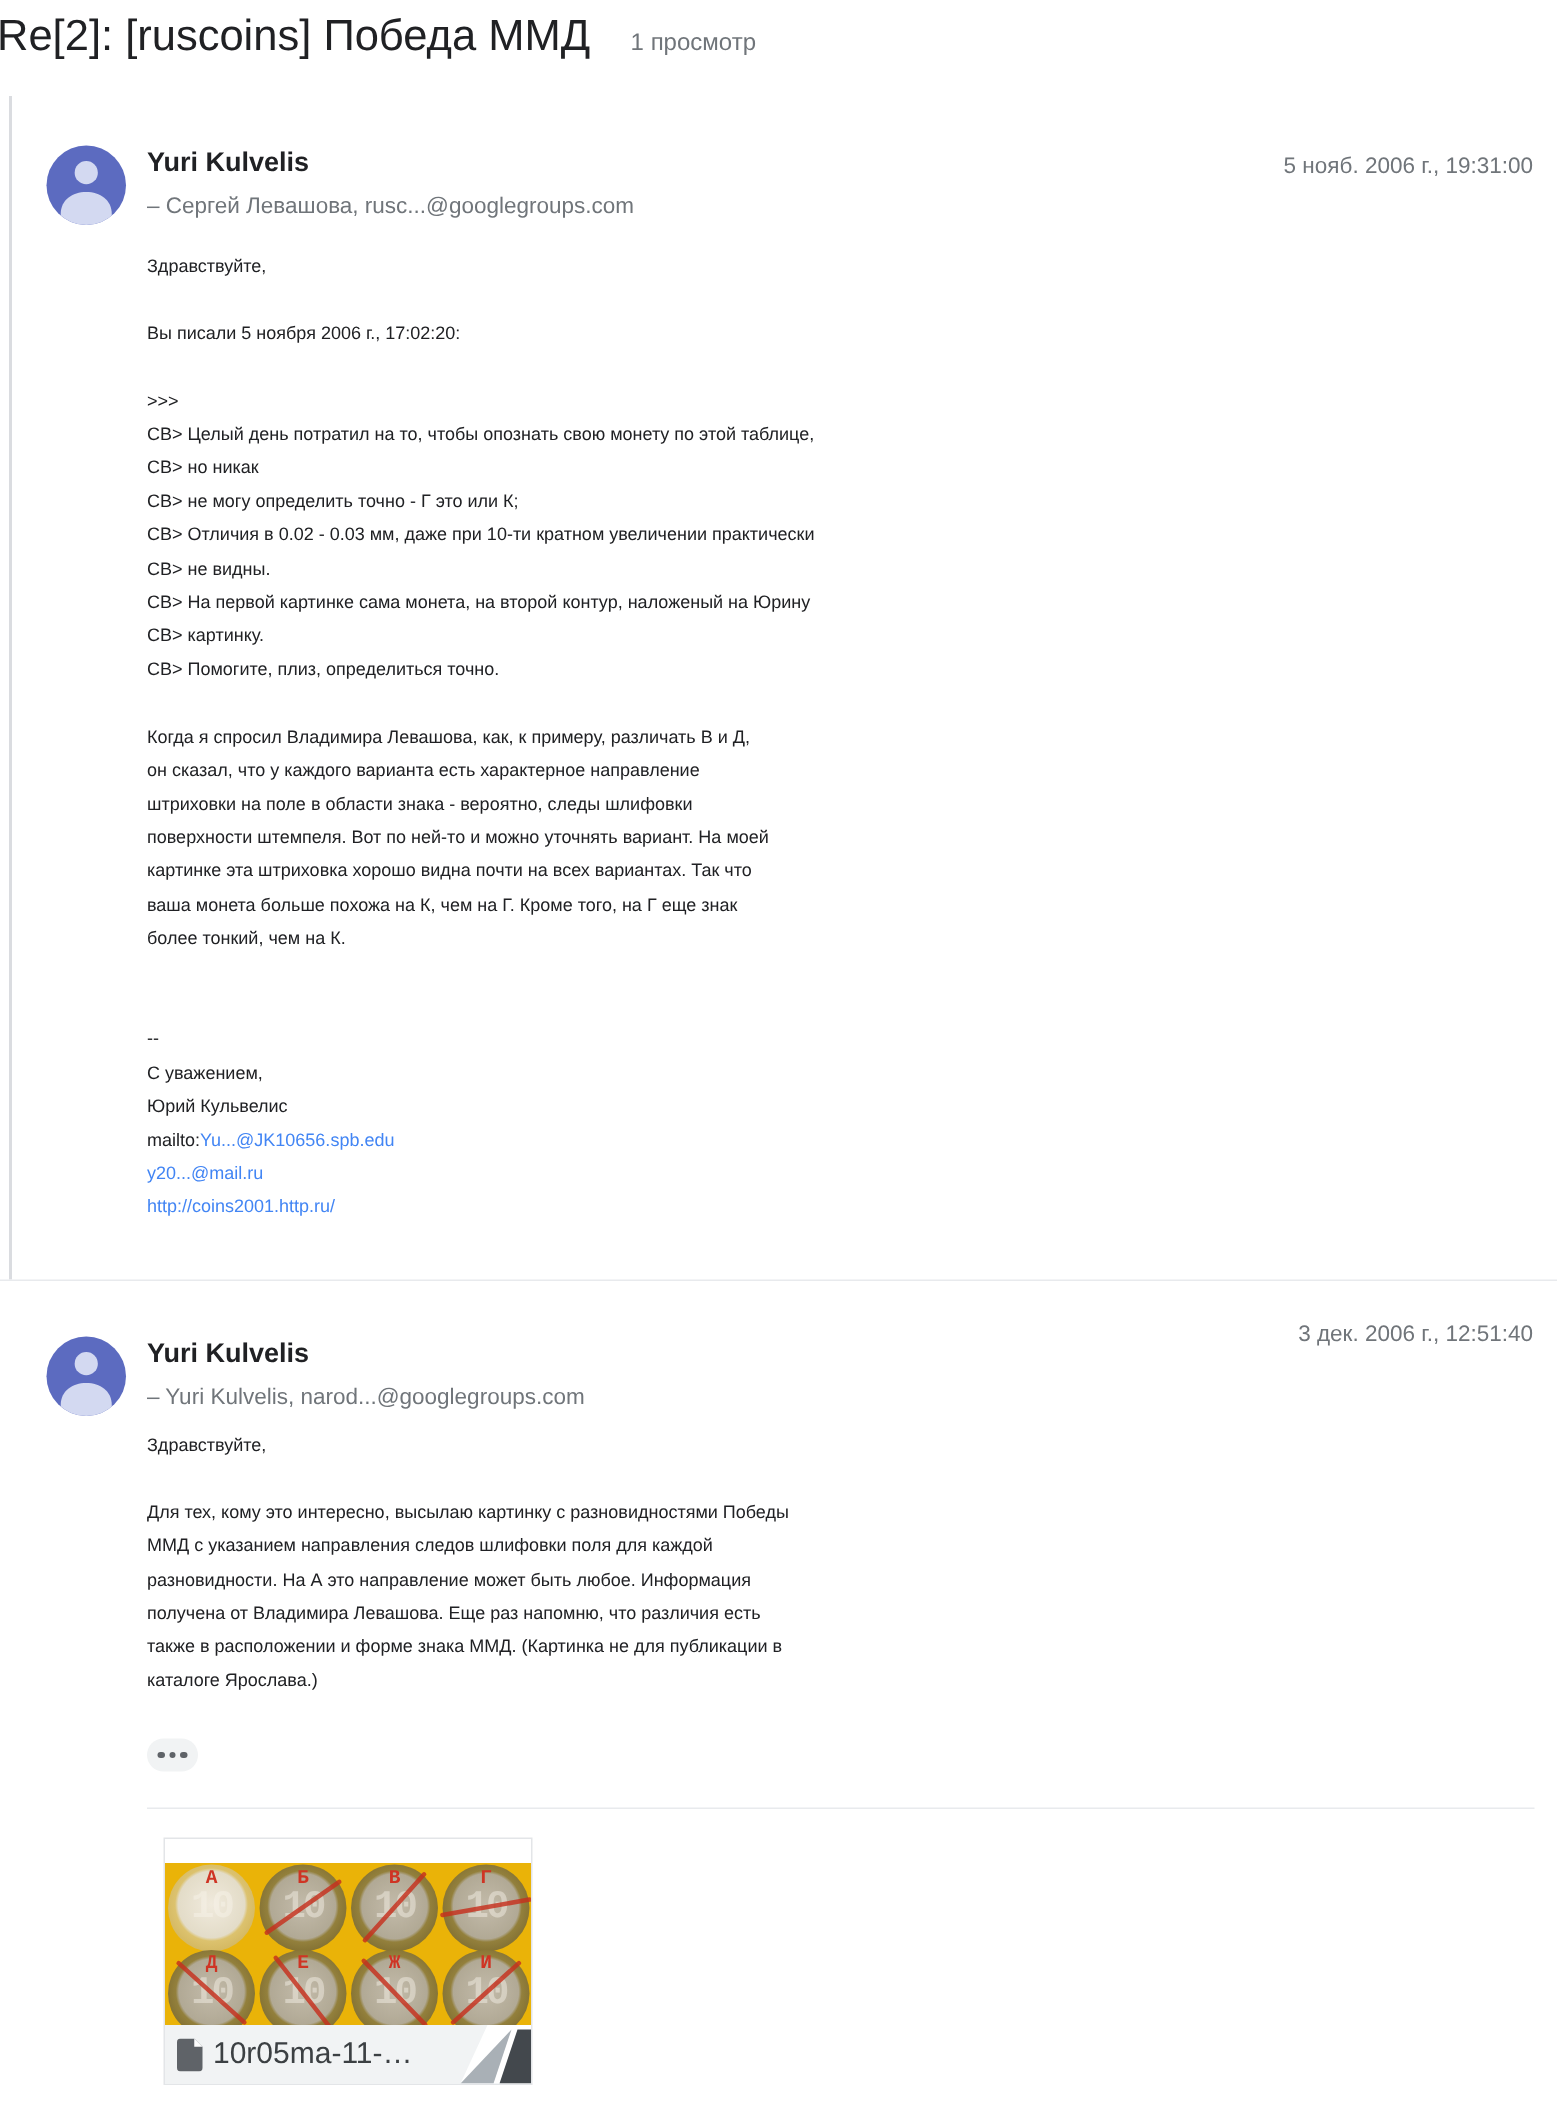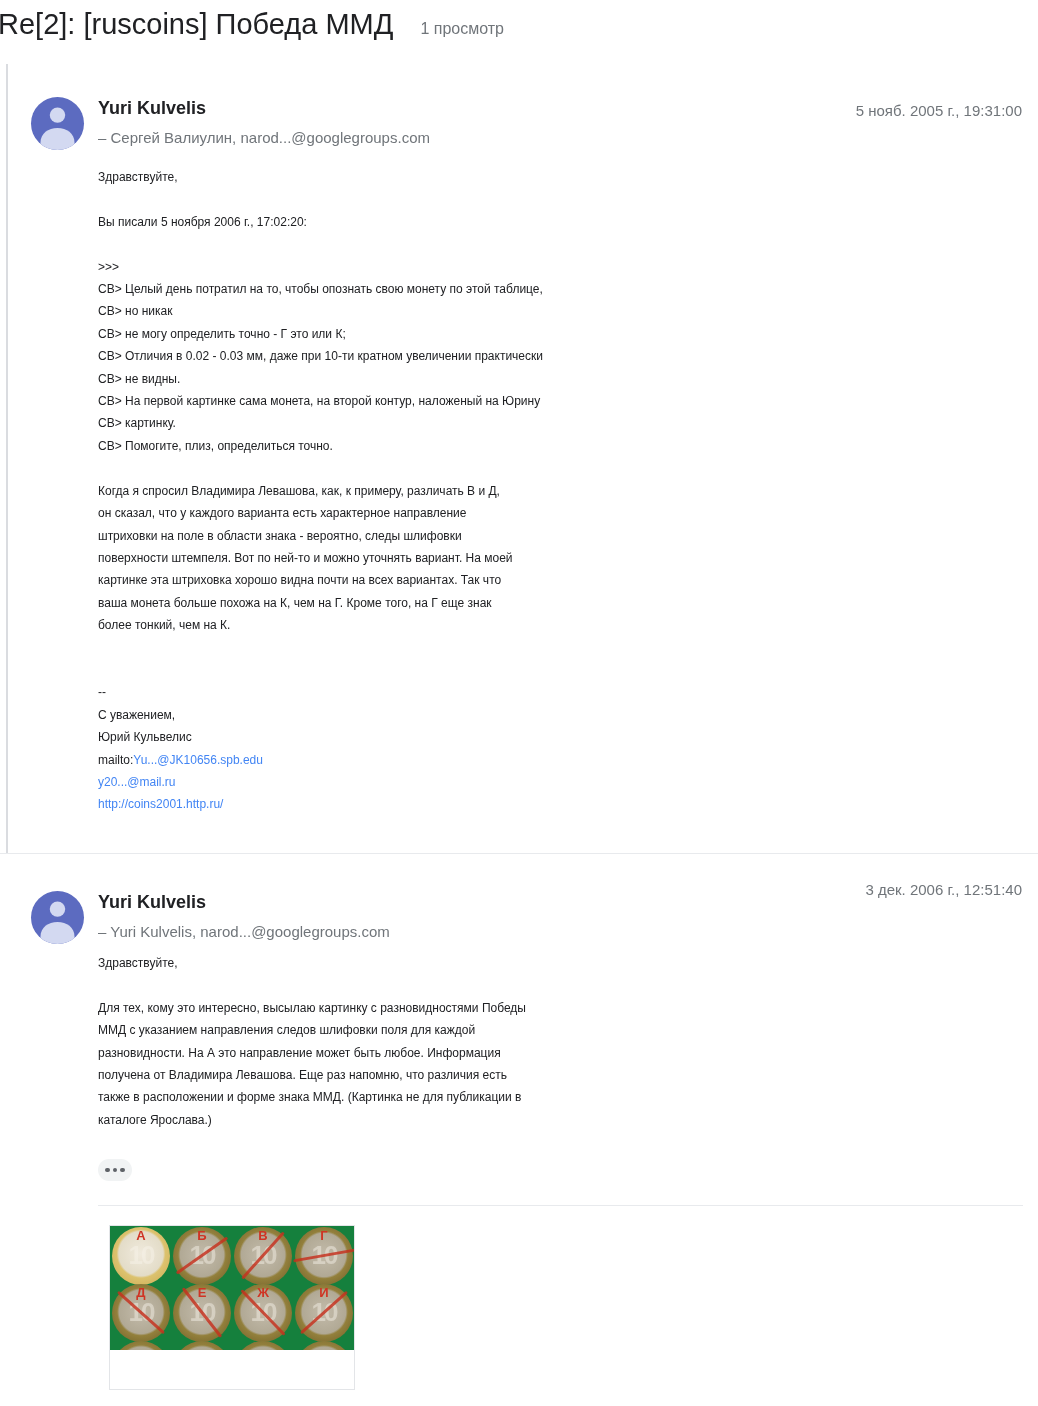--- a/index.html
+++ b/index.html
@@ -35,21 +35,21 @@
   .att-divider{position:absolute;left:98px;top:1205px;width:925px;height:1px;background:#e8eaed;}
 
   
   .pill{position:absolute;left:98px;top:1159px;width:34px;height:22px;border:none;border-radius:11px;
         background:#f1f3f4;display:flex;align-items:center;justify-content:center;gap:3px;cursor:pointer;padding:0;}
   .pill .dot{width:4.5px;height:4.5px;border-radius:50%;background:#5f6368;}
 
   
   .att-card{position:absolute;left:109px;top:1225px;width:244px;height:163px;border:1px solid #e3e5e8;
             box-sizing:content-box;background:#fff;cursor:pointer;}
-  .att-thumb{position:absolute;left:0;top:0;width:244px;height:124px;background:#15803d;overflow:hidden;}
+  .att-thumb{position:absolute;left:0;top:16px;width:244px;height:124px;background:#eab308;overflow:hidden;font-family:Liberation Mono, monospace;}
   .coin{position:absolute;width:58px;height:58px;border-radius:50%;
         background:radial-gradient(circle at 50% 48%, #c3bbaa 0%, #b1a995 52%, #93803c 57%, #7d6b30 80%, #6a5a26 100%);}
   .coin.bright{background:radial-gradient(circle at 50% 46%, #f0eadd 0%, #e3dcc8 52%, #dcc26e 57%, #c7a84e 100%);}
   .coin .ten{position:absolute;top:13px;left:0;width:100%;text-align:center;font-size:26px;font-weight:700;
              color:rgba(248,245,235,.45);letter-spacing:-2px;}
   .coin .letter{position:absolute;top:1px;left:0;width:100%;text-align:center;font-size:13px;font-weight:700;color:#cf3424;}
   .coin .cline{position:absolute;left:-2px;top:27px;width:62px;height:3px;border-radius:2px;background:rgba(198,47,29,.82);}
   .att-bar{position:absolute;left:0;top:124px;width:244px;height:39px;background:#f1f3f4;
            display:flex;align-items:center;padding-left:8px;box-sizing:border-box;}
   .att-bar svg.doc{flex:0 0 auto;}
@@ -68,22 +68,22 @@
 
   <span class="thread-rule"></span>
 
   <div class="avatar av1">
     <span><svg viewBox="0 0 24 24">
       <circle cx="12" cy="8.2" r="3.5" fill="#d3d9f1"></circle>
       <path d="M4.3 20.6c0-4.2 3.5-6.6 7.7-6.6s7.7 2.4 7.7 6.6V24H4.3z" fill="#d3d9f1"></path>
     </svg></span>
   </div>
   <div class="author auth1">Yuri Kulvelis</div>
-  <div class="meta meta1">– Сергей Валиулин, narod...@googlegroups.com</div>
-  <div class="time time1">5 нояб. 2005 г., 19:31:00</div>
+  <div class="meta meta1">– Сергей Левашова, rusc...@googlegroups.com</div>
+  <div class="time time1">5 нояб. 2006 г., 19:31:00</div>
   <div class="body body1"><span>Здравствуйте,
 
 Вы писали 5 ноября 2006 г., 17:02:20:
 
 &gt;&gt;&gt;
 СВ&gt; Целый день потратил на то, чтобы опознать свою монету по этой таблице,
 СВ&gt; но никак
 СВ&gt; не могу определить точно - Г это или К;
 СВ&gt; Отличия в 0.02 - 0.03 мм, даже при 10-ти кратном увеличении практически
 СВ&gt; не видны.
@@ -174,15 +174,27 @@
         <div class="coin" style="left: 185px; top: 58px;">
           <span class="ten">10</span>
           <div class="cline" style="transform: rotate(-42deg);"></div>
           <span class="letter">И</span>
         </div>
         <div class="coin" style="left: 2px; top: 115px;"></div>
         <div class="coin" style="left: 63px; top: 115px;"></div>
         <div class="coin" style="left: 124px; top: 115px;"></div>
         <div class="coin" style="left: 185px; top: 115px;"></div>
       </div>
+    <div class="att-bar">
+      <svg class="doc" width="18" height="22" viewBox="0 0 18 22">
+        <path d="M2.5 0h9L17 5.5v14A2.5 2.5 0 0 1 14.5 22h-12A2.5 2.5 0 0 1 0 19.5v-17A2.5 2.5 0 0 1 2.5 0z" fill="#5f6368"></path>
+        <path d="M11.5 0 17 5.5h-5.5z" fill="#fdfdfd"></path>
+      </svg>
+      <span class="att-name">10r05ma-11-…</span>
+      <svg class="fold" width="55" height="39" viewBox="0 0 55 39">
+        <polygon points="8,39 55,39 55,0 26,0" fill="#ffffff"></polygon>
+        <polygon points="8,39 30,39 42,3" fill="#a9b0b6"></polygon>
+        <polygon points="34,39 55,39 55,3 46,3" fill="#43484d"></polygon>
+      </svg>
+    </div>
   </div>
 
 </div>
 
 </body></html>

